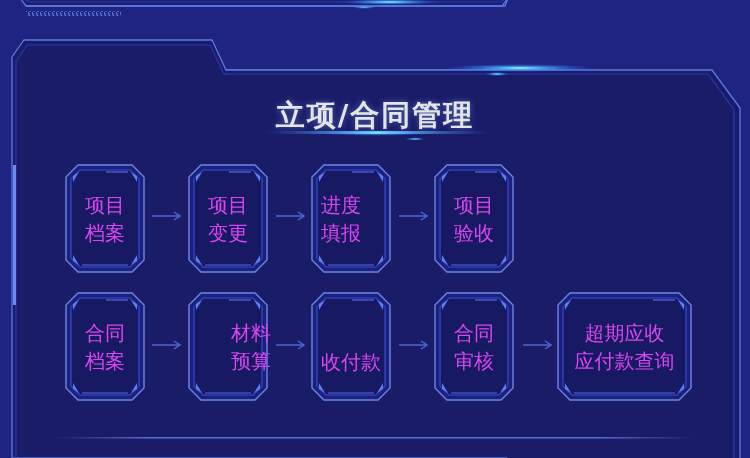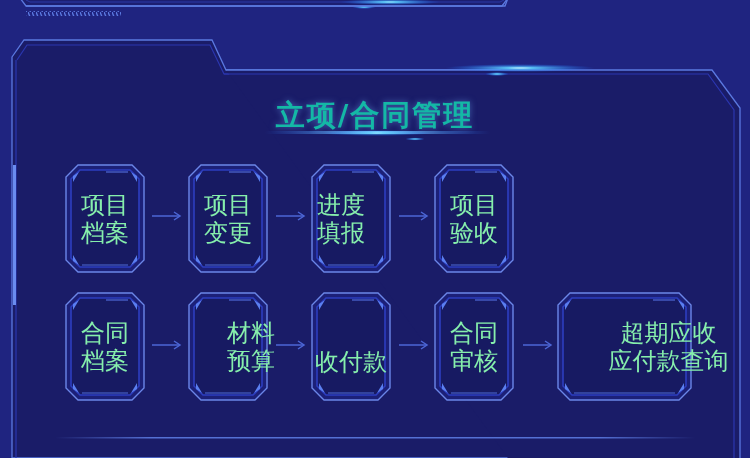--- a/index.html
+++ b/index.html
@@ -1,19 +1,19 @@
 <!DOCTYPE html>
 <html><head>
 <meta charset="utf-8">
 <style>
   html,body{margin:0;padding:0;}
   body{width:750px;height:458px;overflow:hidden;background:#1f2480;position:relative;font-family:"DejaVu Sans","Liberation Sans",sans-serif;}
   svg{position:absolute;left:0;top:0;}
-  .title{position:absolute;left:0;width:750px;top:96px;text-align:center;color:#14b8a6;font-size:29px;font-weight:bold;letter-spacing:2px;text-shadow:0 0 6px rgba(120,180,255,.5);}
-  .node{position:absolute;display:flex;align-items:center;justify-content:center;text-align:center;color:#86efac;font-size:24px;line-height:28px;}
+  .title{position:absolute;left:0;width:750px;top:96px;text-align:center;color:#e5e5e5;font-size:29px;font-weight:bold;letter-spacing:2px;text-shadow:0 0 6px rgba(120,180,255,.5);}
+  .node{position:absolute;display:flex;align-items:center;justify-content:center;text-align:center;color:#d946ef;font-size:20px;line-height:28px;}
   .node span{display:block;white-space:nowrap;}
 </style>
 </head>
 <body>
 
 <svg width="750" height="458">
   <defs>
     <radialGradient id="glow" cx="50%" cy="50%" r="50%">
       <stop offset="0%" stop-color="#ffffff" stop-opacity="1"></stop>
       <stop offset="20%" stop-color="#5fd0ff" stop-opacity=".9"></stop>
@@ -204,18 +204,18 @@
   <div>
       <span>收付款</span>
     </div>
 </div>
 <div class="node" style="left:435px;top:293px;width:78px;height:107px;">
   <div>
       <span>合同</span>
       <span>审核</span>
     </div>
 </div>
-<div class="node" style="left:558px;top:293px;width:133px;height:107px;margin-left:44px;">
+<div class="node" style="left:558px;top:293px;width:133px;height:107px;">
   <div>
       <span>超期应收</span>
       <span>应付款查询</span>
     </div>
 </div>
 
 </body></html>

